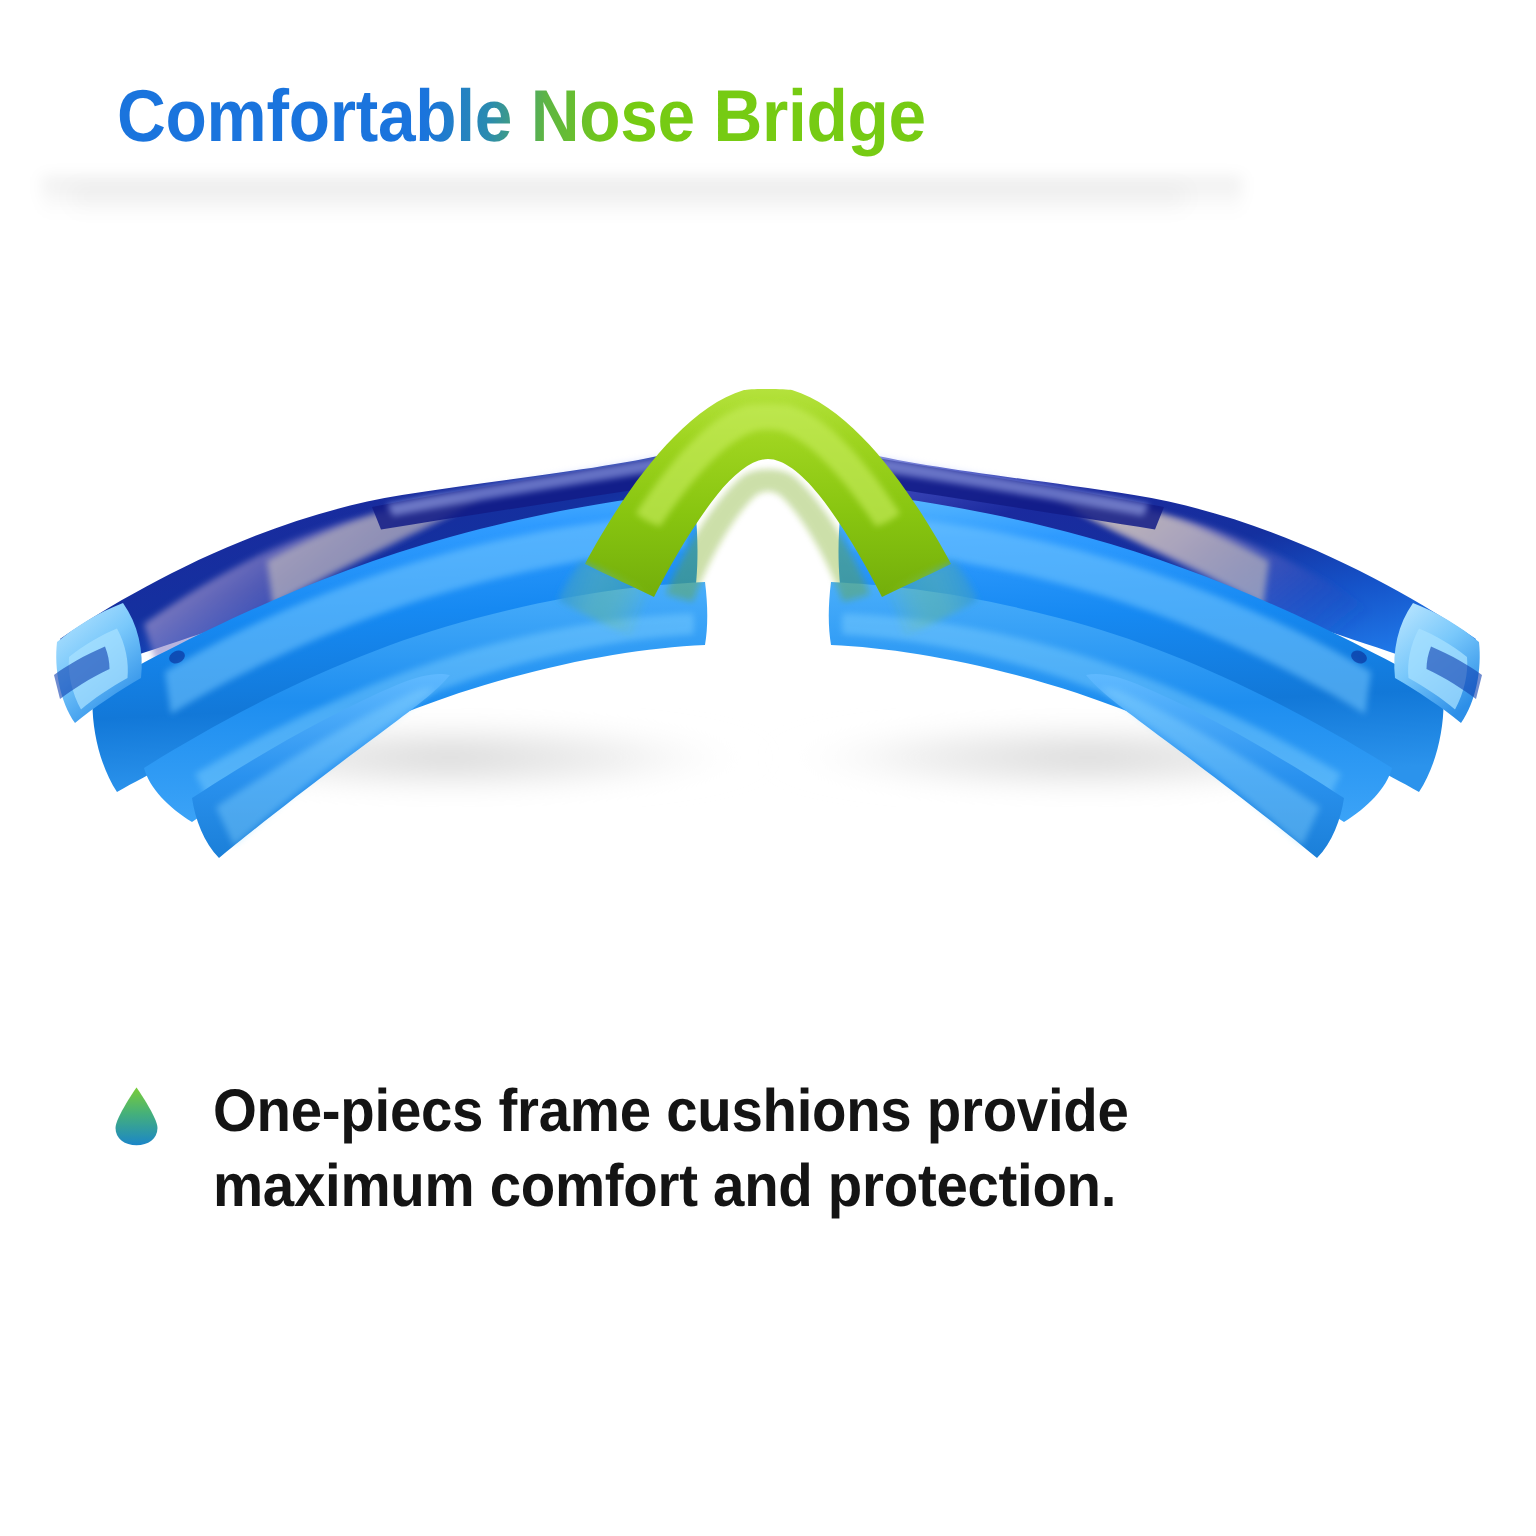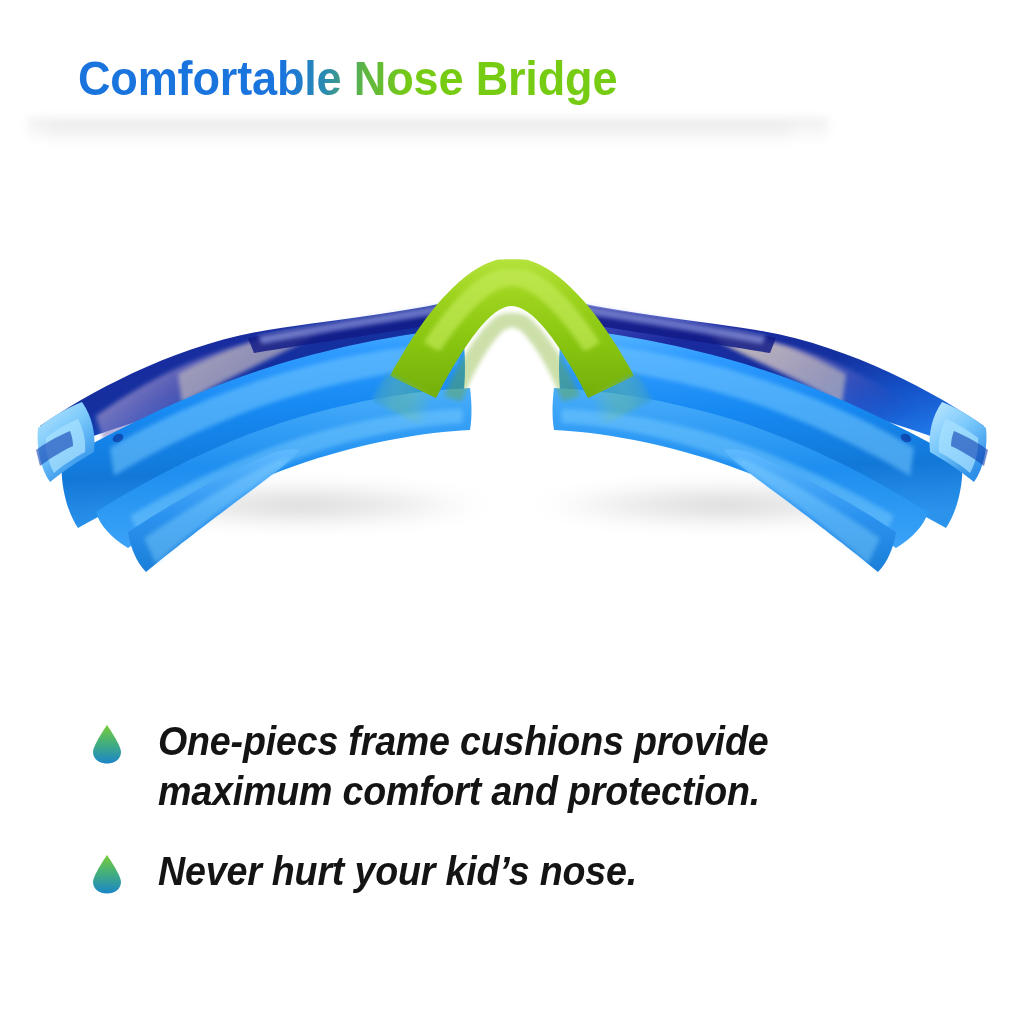--- a/index.html
+++ b/index.html
@@ -74,24 +74,23 @@
     left: 0;
     top: 160px;
     width: 1024px;
     height: 420px;
   }
   .product svg { display: block; width: 1024px; height: 420px; }
 
   
   .bullets {
     position: absolute;
-    left: 16px;
+    left: 0;
     top: 716px;
     width: 852px;
-    font-style: italic;
   }
   .bullet-row {
     position: relative;
     display: flex;
     align-items: flex-start;
     margin-bottom: 22px;
     padding-left: 76px;
   }
   .drop-icon {
     flex: 0 0 auto;
@@ -423,30 +422,15 @@
             <stop offset="45%" stop-color="#45b07a"></stop>
             <stop offset="100%" stop-color="#1b86c8"></stop>
           </linearGradient>
         </defs>
         <path d="M15 1 C 15 1, 29 21, 29 28 C 29 35.2, 22.7 39.5, 15 39.5 C 7.3 39.5, 1 35.2, 1 28 C 1 21, 15 1, 15 1 Z" fill="url(#dg1)"></path>
       </svg>
     </span>
     <span class="bullet-text">One-piecs frame cushions provide maximum comfort and protection.</span>
   </div>
 
-  <div class="bullet-row row-gap-lg">
-    <span class="drop-icon">
-      <svg viewBox="0 0 30 40" xmlns="http://www.w3.org/2000/svg">
-        <defs>
-          <linearGradient id="dg2" x1="50%" y1="0%" x2="50%" y2="100%">
-            <stop offset="0%" stop-color="#79cc38"></stop>
-            <stop offset="45%" stop-color="#45b07a"></stop>
-            <stop offset="100%" stop-color="#1b86c8"></stop>
-          </linearGradient>
-        </defs>
-        <path d="M15 1 C 15 1, 29 21, 29 28 C 29 35.2, 22.7 39.5, 15 39.5 C 7.3 39.5, 1 35.2, 1 28 C 1 21, 15 1, 15 1 Z" fill="url(#dg2)"></path>
-      </svg>
-    </span>
-    <span class="bullet-text">Never hurt your kid’s nose.</span>
-  </div>
 
 
 </div>
 
 </body></html>

